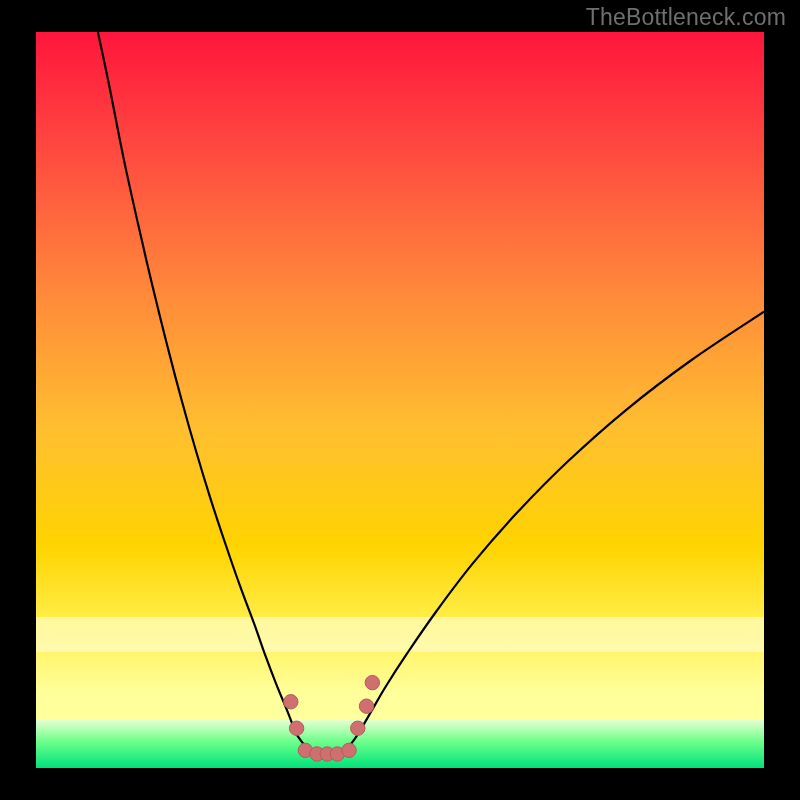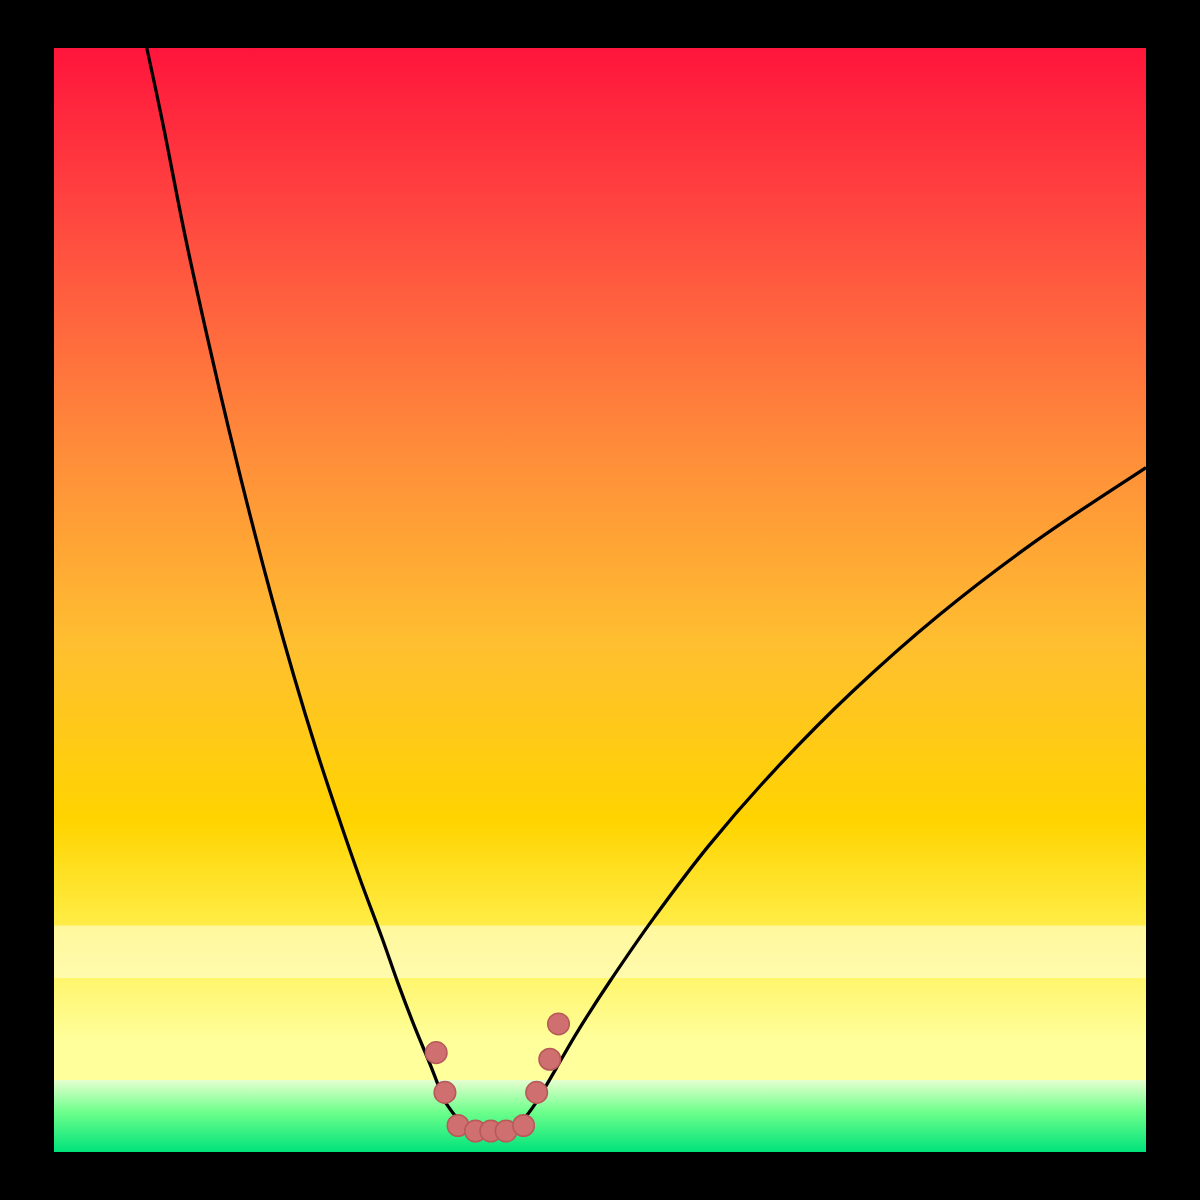--- a/index.html
+++ b/index.html
@@ -48,20 +48,21 @@
     width: 100%;
     height: 100%;
     overflow: visible;
   }
 </style>
 </head>
 <body>
 
 <div class="frame">
 
+  <div class="watermark">TheBottleneck.com</div>
 
   <div class="plot-area" id="plot" style="left: 36px; top: 32px; width: 728px; height: 736px;">
     <div class="heat" id="heat" style="background: linear-gradient(rgb(255, 21, 60) 0%, rgb(255, 80, 64) 18%, rgb(255, 139, 58) 36%, rgb(255, 191, 48) 54%, rgb(255, 212, 0) 70%, rgb(255, 238, 74) 80%, rgb(255, 255, 156) 90%, rgb(255, 255, 156) 100%);"></div>
     <div class="green-band" id="paleband" style="top: 585.12px; height: 34.592px; background: linear-gradient(rgb(255, 255, 215) 0%, rgb(255, 255, 215) 100%); opacity: 0.6;"></div>
     <div class="green-band" id="greenband" style="top: 688.16px; height: 47.84px; background: linear-gradient(rgb(230, 255, 208) 0%, rgb(108, 255, 139) 45%, rgb(0, 226, 123) 100%);"></div>
     <svg class="curve" id="svg" preserveAspectRatio="none" viewBox="0 0 728 736">
       <path id="curvePath" fill="none" stroke-width="2.2" d="M 61.88 0 C 63.845600000000005 9.273599999999997, 68.2136 28.998399999999982, 72.8 51.51999999999998 C 77.3864 74.04159999999999, 82.1184 99.9488, 87.36 125.12 C 92.6016 150.2912, 96.67840000000001 168.17600000000002, 101.92000000000002 191.36 C 107.16160000000002 214.544, 111.23840000000001 232.06079999999997, 116.48 253.91999999999996 C 121.7216 275.77919999999995, 125.79839999999999 292.2656, 131.04 312.8 C 136.2816 333.3344, 140.3584 348.7904, 145.6 368 C 150.8416 387.2096, 154.9184 401.6352, 160.16 419.52 C 165.4016 437.40479999999997, 169.4784 450.8, 174.72 467.36 C 179.9616 483.92, 184.0384 496.01984, 189.28 511.52 C 194.5216 527.02016, 198.59840000000003 538.8992, 203.84000000000003 553.472 C 209.08160000000004 568.0448, 213.8136 579.8944, 218.4 592.48 C 222.9864 605.0656, 225.3888 612.6611200000001, 229.32 623.392 C 233.25119999999998 634.12288, 236.30880000000002 642.16, 240.24 652.096 C 244.1712 662.032, 247.62191999999996 669.71584, 251.15999999999997 678.592 C 254.69807999999998 687.46816, 258.32352000000003 697.30112, 259.896 701.408 C 261.46848 705.5148800000001, 258.19248 699.15584, 259.896 701.408 C 261.59952000000004 703.66016, 265.69088 710.47552, 269.36 713.92 C 273.02912000000003 717.36448, 276.34880000000004 719.08672, 280.28000000000003 720.544 C 284.2112 722.00128, 287.2688 722.016, 291.2 722.016 C 295.1312 722.016, 298.1888 722.00128, 302.12 720.544 C 306.0512 719.08672, 309.37088000000006 717.36448, 313.04 713.92 C 316.70912 710.47552, 320.80048 703.66016, 322.50399999999996 701.408 C 324.20751999999993 699.15584, 320.27631999999994 705.24992, 322.50399999999996 701.408 C 324.73168 697.56608, 330.03152 688.4102399999999, 334.88 680.064 C 339.72848 671.71776, 342.888 665.6383999999999, 349.44 655.04 C 355.992 644.4416, 362.10720000000003 634.82944, 371.28000000000003 621.184 C 380.4528 607.53856, 388.60640000000006 595.39456, 400.40000000000003 579.232 C 412.1936 563.06944, 422.3856 549.01184, 436.8 531.392 C 451.2144 513.7721600000001, 463.44480000000004 499.62623999999994, 480.48 481.34399999999994 C 497.5152 463.06175999999994, 511.78399999999993 448.37119999999993, 531.4399999999999 429.82399999999996 C 551.096 411.2768, 567.4032000000001 396.58624000000003, 589.6800000000001 378.30400000000003 C 611.9568 360.02176000000003, 630.3024 346.00832, 655.2 328.25600000000003 C 680.0976 310.50368000000003, 714.896 288.42368, 728 279.68" stroke="#000000"></path>
       <g id="dots">
           <circle cx="254.79999999999998" cy="669.76" r="7.2" fill="#cf6f6f" stroke="#b85a5a" stroke-width="1"></circle>
           <circle cx="260.62399999999997" cy="696.256" r="7.2" fill="#cf6f6f" stroke="#b85a5a" stroke-width="1"></circle>

